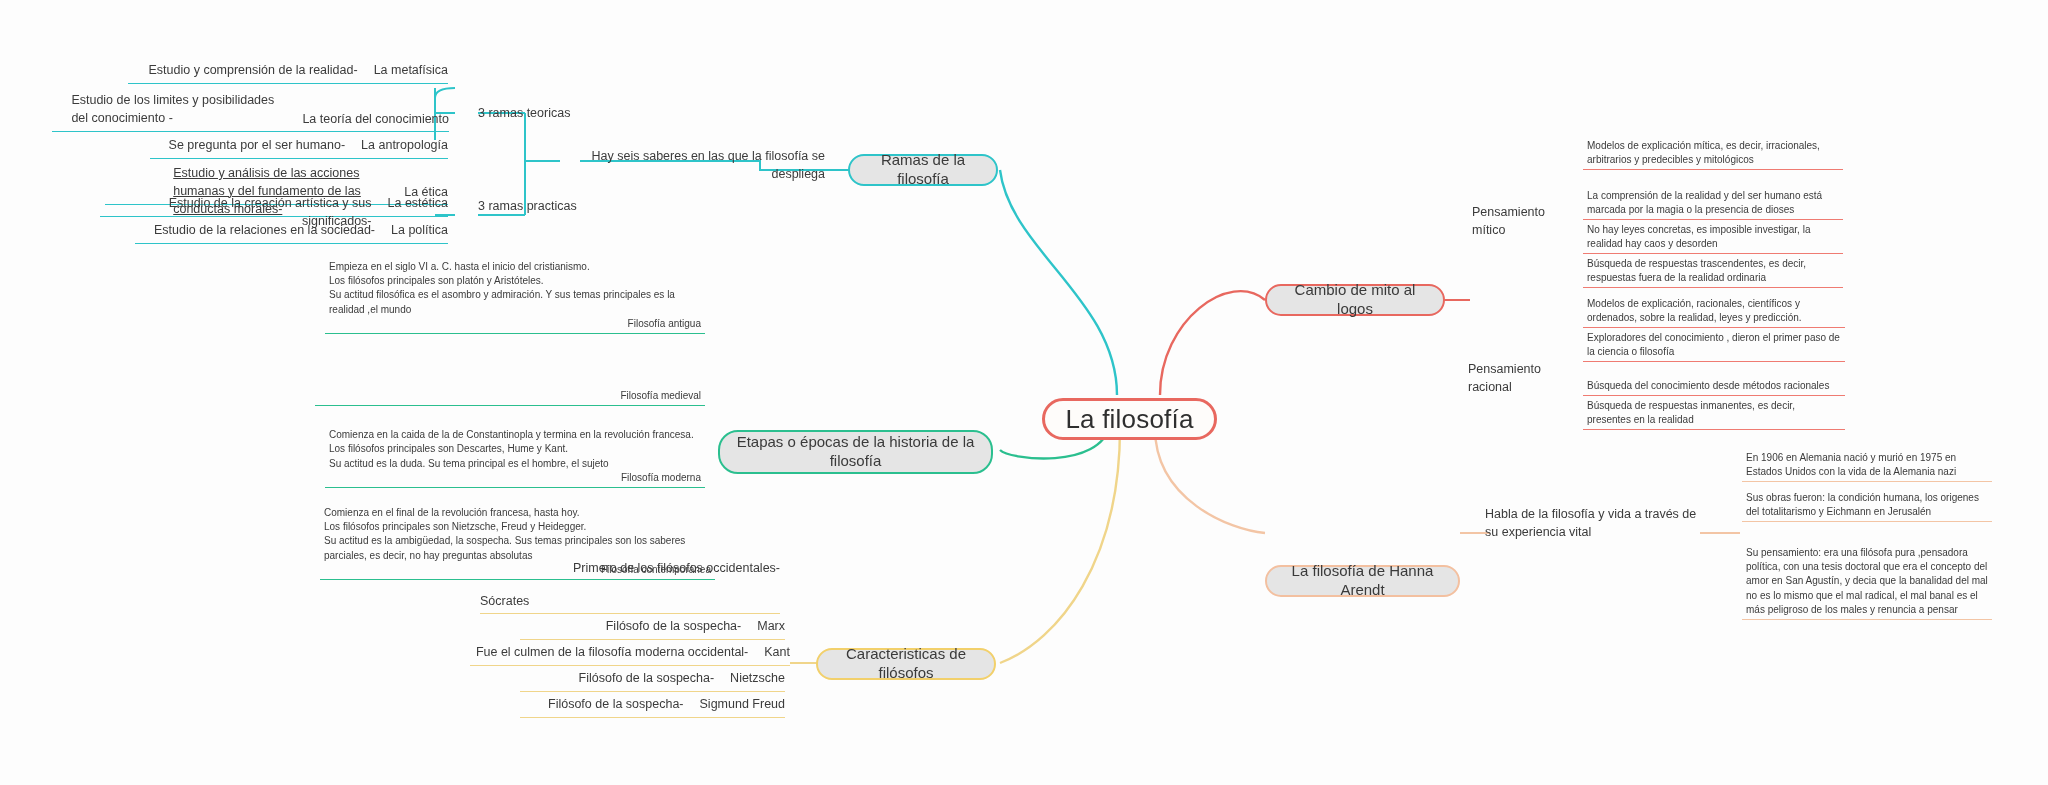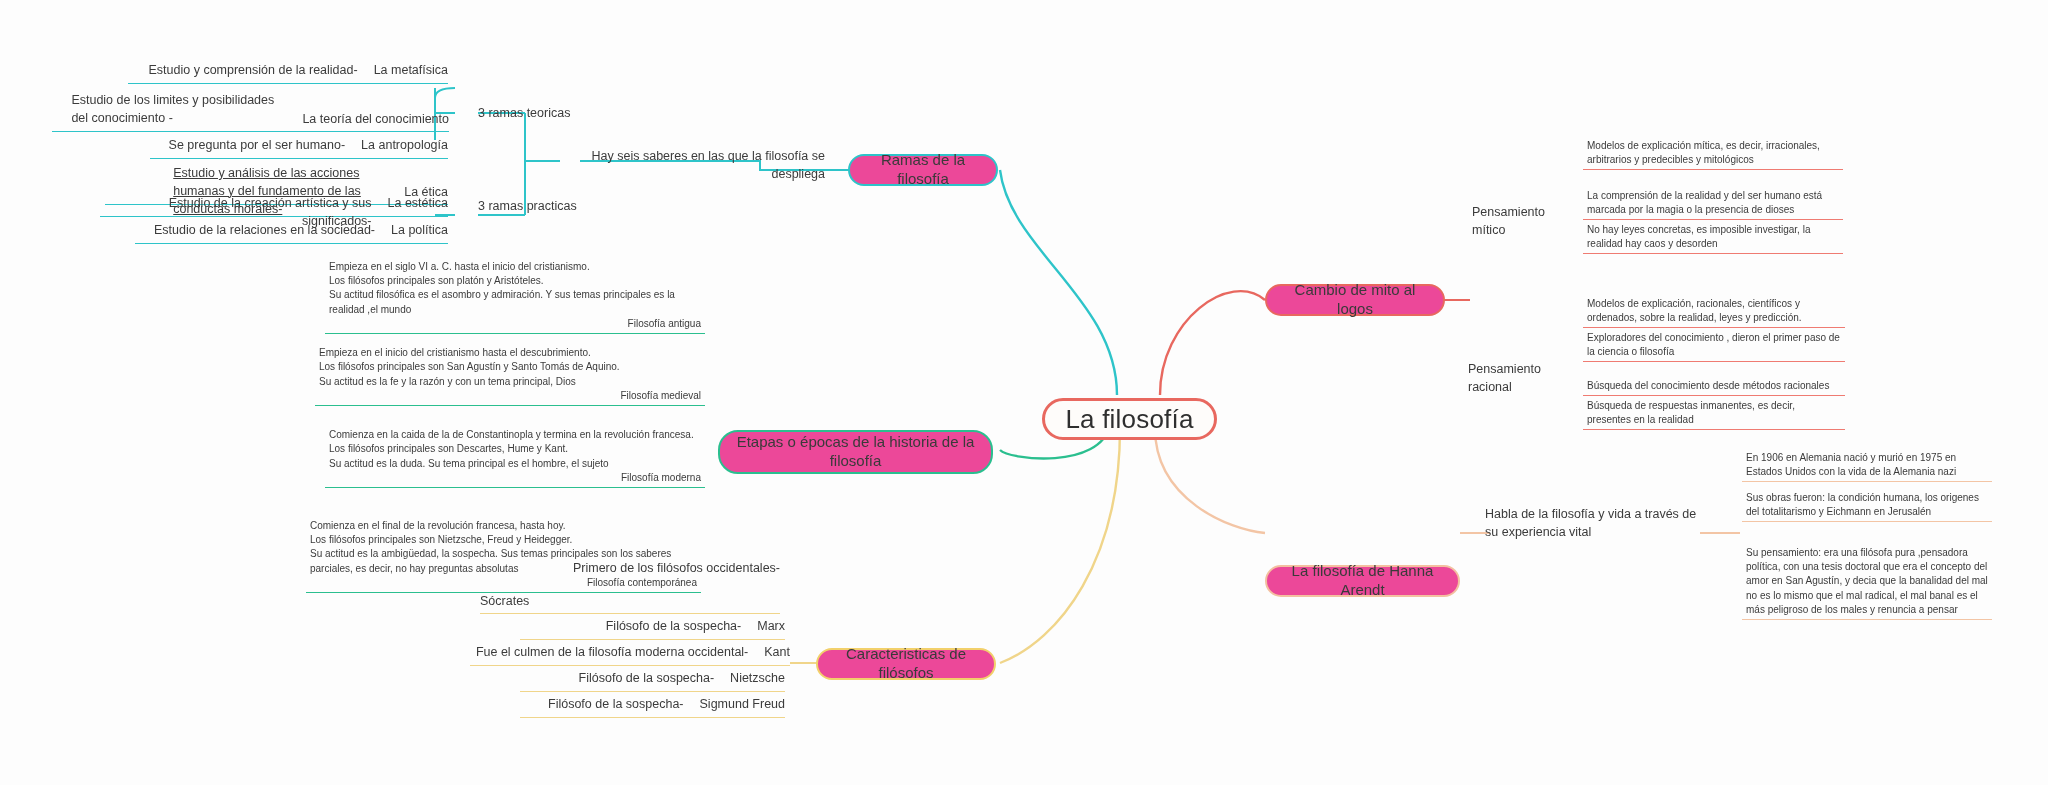--- a/index.html
+++ b/index.html
@@ -37,21 +37,21 @@
     align-items: center;
     justify-content: center;
     font-size: 26px;
     color: #2f2f2f;
     letter-spacing: .2px;
   }
   
   .branch-node {
     border: 2px solid #cccccc;
     border-radius: 20px;
-    background: #ec4899;
+    background: #e5e5e5;
     display: flex;
     align-items: center;
     justify-content: center;
     text-align: center;
     font-size: 15px;
     color: #3a3a3a;
     line-height: 1.25;
     padding: 4px 14px;
   }
   .branch-teal   { border-color: #2ec4c9; }
@@ -204,37 +204,34 @@
     <span class="txt">
       <span class="desc" style="display:block; white-space:pre-line;">Empieza en el siglo VI a. C. hasta el inicio del cristianismo.
 Los filósofos principales son platón y Aristóteles.
 Su actitud filosófica es el asombro y admiración. Y sus temas principales es la realidad ,el mundo</span>
       <span class="name" style="display:block; text-align:right;">Filosofía antigua</span>
     </span>
   </div>
 
   <div class="leaf u-green" style="left:315px; top:330px; width:390px; height:76px;">
     <span class="txt">
-      <span class="desc" style="display:block; white-space:pre-line;">Empieza en el inicio del cristianismo hasta el descubrimiento.
-Los filósofos principales son San Agustín y Santo Tomás de Aquino.
- Su actitud es la fe y la razón y con un tema principal, Dios</span>
       <span class="name" style="display:block; text-align:right;">Filosofía medieval</span>
     </span>
   </div>
 
   <div class="leaf u-green" style="left:325px; top:410px; width:380px; height:78px;">
     <span class="txt">
       <span class="desc" style="display:block; white-space:pre-line;">Comienza en la caida de la de Constantinopla y termina en la revolución francesa.
 Los filósofos principales son Descartes, Hume y Kant.
  Su actitud es la duda. Su tema principal es el hombre, el sujeto</span>
       <span class="name" style="display:block; text-align:right;">Filosofía moderna</span>
     </span>
   </div>
 
-  <div class="leaf u-green" style="left:306px; top:492px; width:395px; height:88px;margin-top:13px;">
+  <div class="leaf u-green" style="left:320px; top:492px; width:395px; height:88px;">
     <span class="txt">
       <span class="desc" style="display:block; white-space:pre-line;">Comienza en el final de la revolución francesa, hasta hoy.
 Los filósofos principales son Nietzsche, Freud y Heidegger.
 Su actitud es la ambigüedad, la sospecha. Sus temas principales son los saberes parciales, es decir, no hay preguntas absolutas</span>
       <span class="name" style="display:block; text-align:right;">Filosofía contemporánea</span>
     </span>
   </div>
 
   <div class="node branch-node branch-yellow" style="left:816px; top:648px; width:180px; height:32px;">
     <span>Caracteristicas de filósofos</span>
@@ -279,20 +276,23 @@
 
   <div class="leaf leaf-left u-red" style="left:1583px; top:134px; width:260px; height:36px;">
     <span class="txt">Modelos de explicación mítica, es decir, irracionales, arbitrarios y predecibles y mitológicos</span>
   </div>
   <div class="leaf leaf-left u-red" style="left:1583px; top:168px; width:260px; height:52px;">
     <span class="txt">La comprensión de la realidad y del ser humano está marcada por la magia o la presencia de dioses</span>
   </div>
   <div class="leaf leaf-left u-red" style="left:1583px; top:218px; width:260px; height:36px;">
     <span class="txt">No hay leyes concretas, es imposible investigar, la realidad hay caos y desorden</span>
   </div>
+  <div class="leaf leaf-left u-red" style="left:1583px; top:252px; width:260px; height:36px;">
+    <span class="txt">Búsqueda de respuestas trascendentes, es decir, respuestas fuera de la realidad ordinaria</span>
+  </div>
 
   <div class="leaf leaf-left u-red" style="left:1583px; top:292px; width:262px; height:36px;">
     <span class="txt">Modelos de explicación, racionales, científicos y ordenados, sobre la realidad, leyes y predicción.</span>
   </div>
   <div class="leaf leaf-left u-red" style="left:1583px; top:326px; width:262px; height:36px;">
     <span class="txt">Exploradores del conocimiento , dieron el primer paso de la ciencia o filosofía</span>
   </div>
   <div class="leaf leaf-left u-red" style="left:1583px; top:360px; width:262px; height:36px;">
     <span class="txt">Búsqueda del conocimiento desde métodos racionales</span>
   </div>

